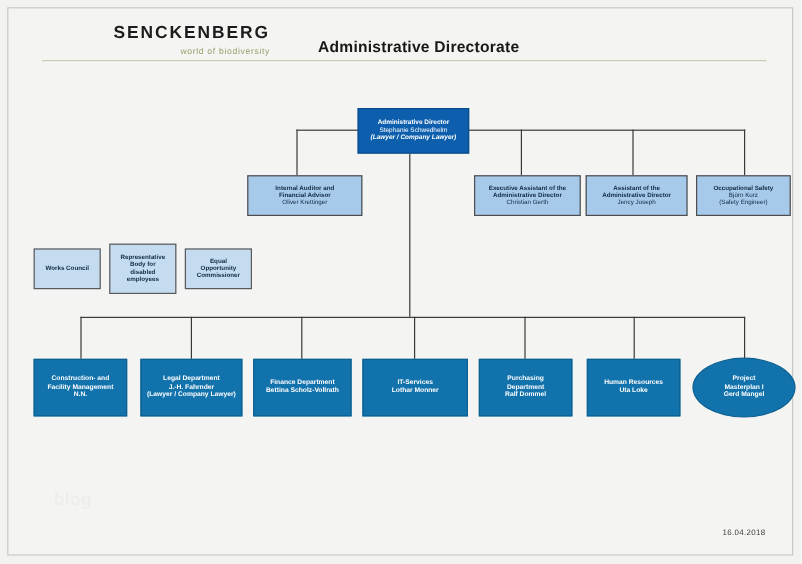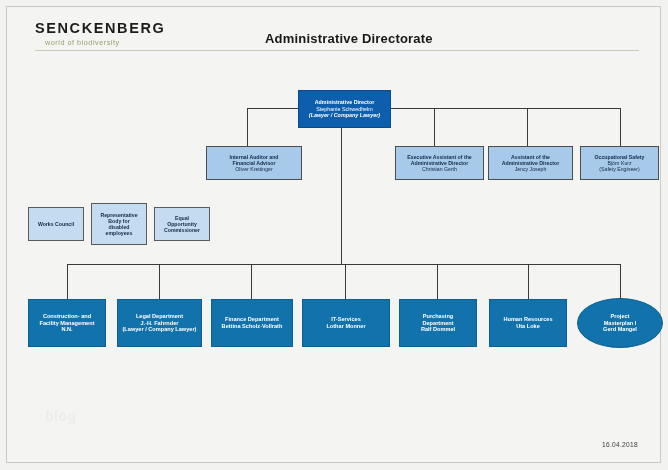--- a/index.html
+++ b/index.html
@@ -32,20 +32,21 @@
     position: absolute;
     left: 0; top: 0;
     width: 100%;
     height: 46px;
   }
   #logo {
     position: absolute;
     left: 28px;
     top: 14px;
     width: 190px;
+    text-align: right;
   }
   #logo-word {
     font-size: 14.5px;
     letter-spacing: 1.6px;
     color: #1c1c1c;
     font-weight: 700;
     line-height: 1;
   }
   #logo-tag {
     margin-top: 3px;

